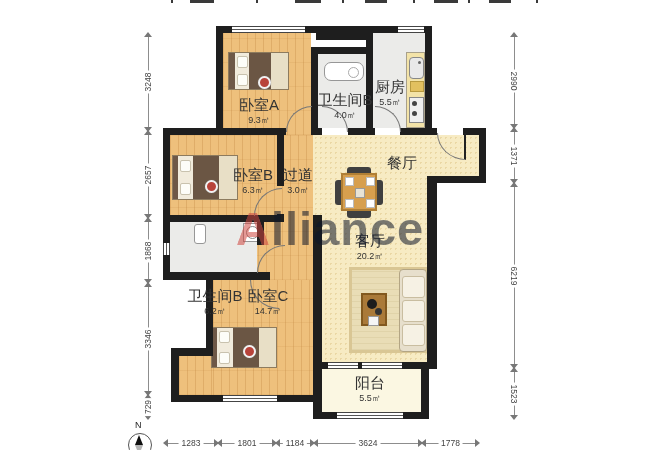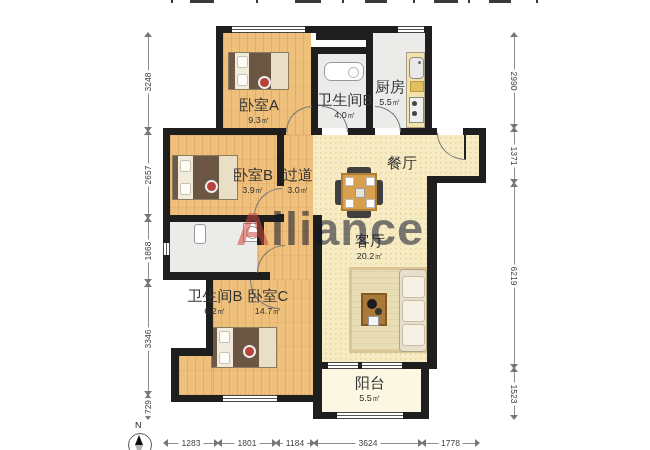--- a/index.html
+++ b/index.html
@@ -209,21 +209,21 @@
   <div class="rlabel" style="left:345px;top:91px;">
     <div class="rname">卫生间B</div>
     <div class="rarea">4.0㎡</div>
   </div>
   <div class="rlabel" style="left:390px;top:78px;">
     <div class="rname">厨房</div>
     <div class="rarea">5.5㎡</div>
   </div>
   <div class="rlabel" style="left:253px;top:166px;">
     <div class="rname">卧室B</div>
-    <div class="rarea">3.9㎡</div>
+    <div class="rarea">6.3㎡</div>
   </div>
   <div class="rlabel" style="left:298px;top:166px;">
     <div class="rname">过道</div>
     <div class="rarea">3.0㎡</div>
   </div>
   <div class="rlabel" style="left:402px;top:154px;">
     <div class="rname">餐厅</div>
   </div>
   <div class="rlabel" style="left:215px;top:241px;margin-top:46px;">
     <div class="rname">卫生间B</div>

